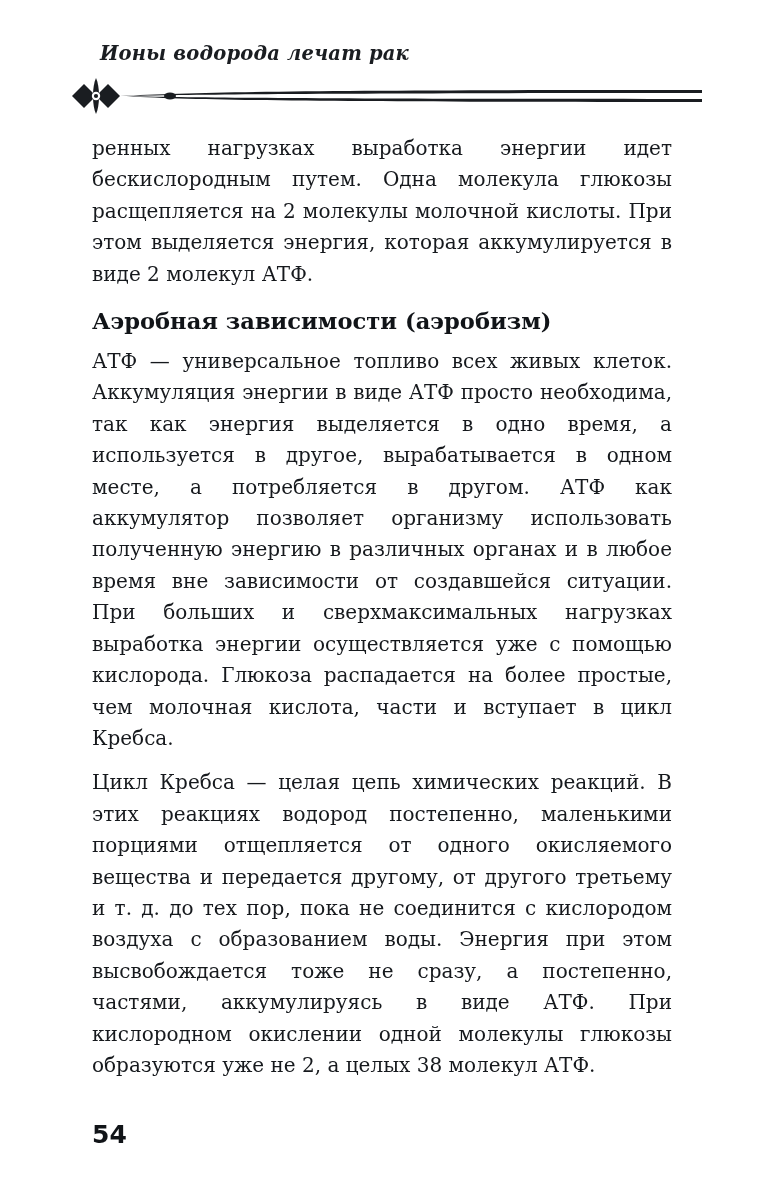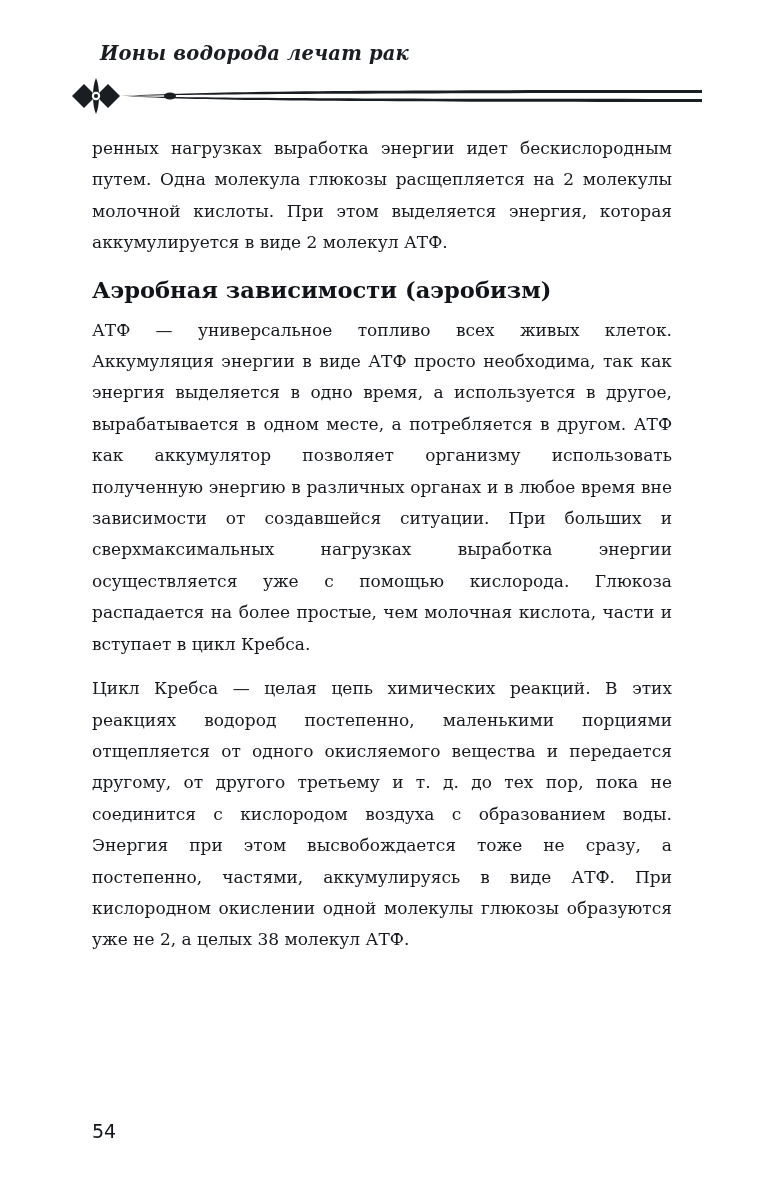--- a/index.html
+++ b/index.html
@@ -46,21 +46,21 @@
 
   
   .column {
     position: absolute;
     left: 92px;
     top: 133px;
     width: 580px;
   }
   p {
     margin: 0 0 0 0;
-    font-size: 17px;
+    font-size: 20px;
     line-height: 31.4px;
     text-align: justify;
     text-justify: inter-word;
     font-family: "DejaVu Serif", serif;
     color: #16191d;
     hyphens: manual;
   }
   p + p {
     margin-top: 13px;
   }
@@ -73,22 +73,22 @@
     color: #111418;
     text-align: left;
   }
 
   
   .folio {
     position: absolute;
     left: 92px;
     top: 1120px;
     font-family: "DejaVu Sans", sans-serif;
-    font-weight: 400;
-    font-size: 19px;
+    font-weight: 700;
+    font-size: 25px;
     color: #111418;
   }
 </style>
 </head>
 <body>
 
 <div class="page">
 
   <div class="running-head">Ионы водорода лечат рак</div>
 

